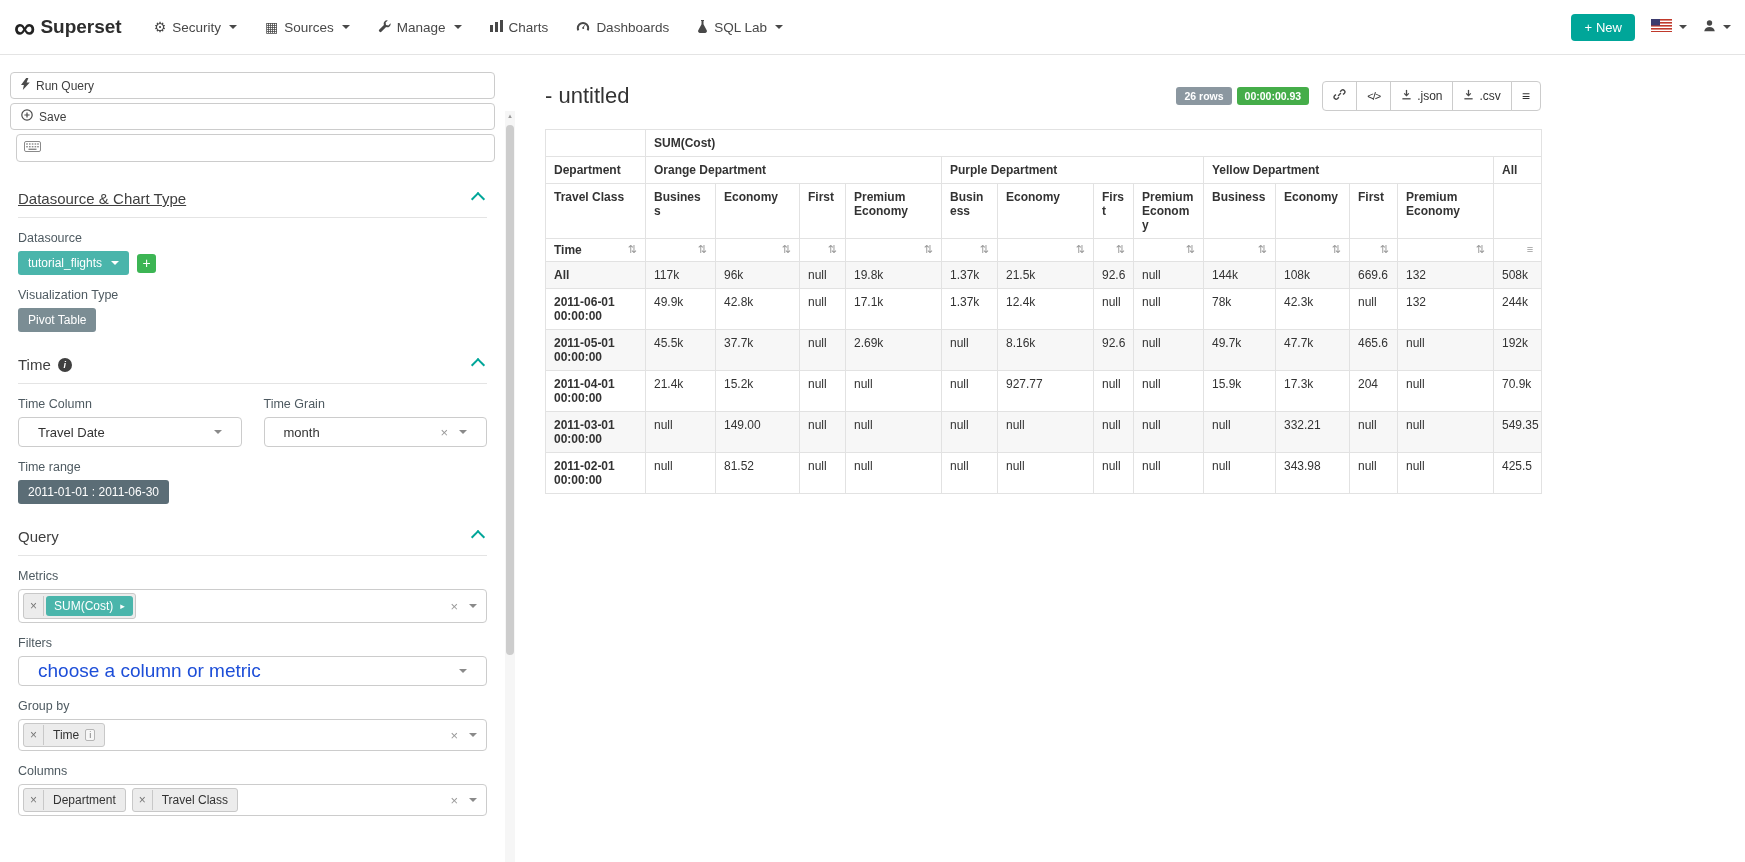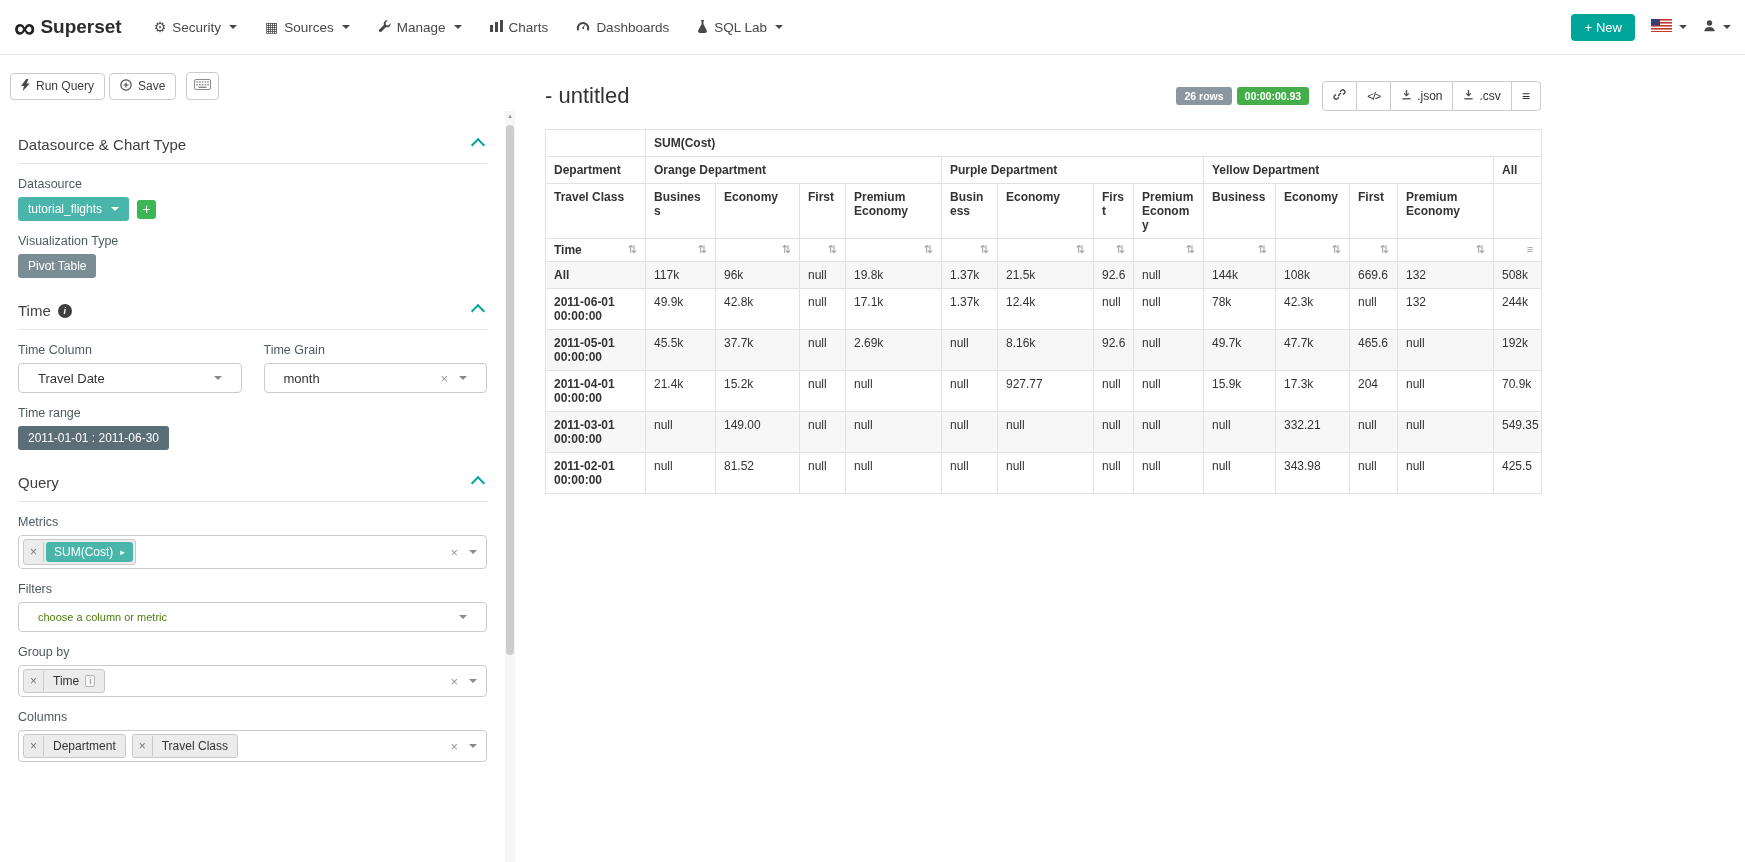--- a/index.html
+++ b/index.html
@@ -23,43 +23,43 @@
   
   .main{display:flex;height:807px;}
   .left-panel{width:505px;box-sizing:border-box;flex:none;}
   .scroll-col{width:10px;flex:none;position:relative;}
   .scroll-track{position:absolute;top:56px;bottom:0;left:0;right:0;background:#f6f6f6;}
   .scroll-arrow{position:absolute;top:57px;left:0;width:10px;text-align:center;font-size:7px;color:#999;z-index:2;}
   .scroll-thumb{position:absolute;top:70px;left:1px;width:8px;height:530px;background:#cdcdcd;border-radius:4px;z-index:2;cursor:pointer;}
   .right-panel{flex:1;box-sizing:border-box;padding:26px 0 0 30px;background:#fff;}
 
   
-  .qtoolbar{padding:17px 10px 0;display:flex;align-items:center;gap:4px;}
+  .qtoolbar{padding:17px 10px 0;display:flex;gap:4px;flex-direction:column;}
   .btn{display:inline-flex;align-items:center;gap:6px;background:#fff;border:1px solid #ccc;border-radius:4px;padding:5px 10px;font-size:12px;color:#404040;cursor:pointer;font-family:inherit;}
   .btn.kb{margin-left:6px;padding:6px 7px;}
   .tabbar{display:flex;align-items:flex-end;border-bottom:1px solid #d9d9d9;padding:0 0 0 8px;margin-top:15px;height:36px;box-sizing:border-box;}
   .tab{padding:8px 17px;font-size:13px;color:#484848;background:#fff;border:1px solid #d9d9d9;border-bottom:1px solid #fff;border-radius:4px 4px 0 0;margin-bottom:-1px;cursor:pointer;}
 
   
   .panel-content{padding:16px 18px 40px;}
   .section-title{display:flex;align-items:center;justify-content:space-between;font-size:15px;color:#3f3f3f;border-bottom:1px solid #e4e4e4;padding:8px 0 10px;margin-top:16px;cursor:pointer;}
-  .section:first-child .section-title{margin-top:12px;}
+  .section:first-child .section-title{margin-top:4px;text-decoration:underline;}
   .title-left{display:flex;align-items:center;}
   .chevron-up{display:inline-block;width:8px;height:8px;border-top:2px solid var(--accent,#00a699);border-right:2px solid var(--accent,#00a699);transform:rotate(-45deg);margin-right:4px;}
   .info-badge{width:14px;height:14px;background:#3f3f3f;color:#fff;border-radius:50%;display:inline-flex;align-items:center;justify-content:center;font-size:9px;font-weight:bold;margin-left:7px;font-style:italic;}
   .ctrl-label{font-size:12.5px;color:#4e5a61;margin:13px 0 6px;}
   .ctrl-row{display:flex;align-items:center;}
   .label-btn{border:none;color:#fff;font-size:12px;padding:5px 10px;border-radius:3px;display:inline-flex;align-items:center;gap:7px;cursor:pointer;font-family:inherit;}
   .label-btn.teal{background:var(--ds-teal,#4ab5ab);}
   .label-btn.gray{background:var(--viz-gray,#7b8d94);}
   .label-btn.dark{background:var(--range-dark,#5b6d76);}
   .plus-sq{width:19px;height:19px;background:var(--add-green,#3cb554);color:#fff;border:none;border-radius:3px;font-size:14px;line-height:1;margin-left:8px;cursor:pointer;display:inline-flex;align-items:center;justify-content:center;font-family:inherit;}
   .select{border:1px solid #ccc;border-radius:4px;background:#fff;min-height:30px;box-sizing:border-box;display:flex;align-items:center;padding:2px 19px;cursor:pointer;}
   .sel-value{font-size:13px;color:#333;}
-  .sel-placeholder{font-size:11px;color:#4d7c0f;}
+  .sel-placeholder{font-size:19px;color:#1d4ed8;}
   .sel-icons{display:flex;align-items:center;gap:9px;margin-left:auto;}
   .clear-x{color:#999;font-size:13px;cursor:pointer;line-height:1;}
   .two-col{display:flex;gap:22px;}
   .two-col .col{flex:1;}
   .select.tokens{padding:3px 9px 3px 4px;min-height:32px;}
   .token{display:inline-flex;align-items:center;background:#ececec;border:1px solid #c8c8c8;border-radius:3px;font-size:12px;color:#333;margin-right:6px;overflow:hidden;}
   .tok-x{padding:4px 6px;border-right:1px solid #c8c8c8;color:#777;cursor:pointer;font-size:12px;line-height:1;}
   .tok-label{padding:4px 9px;display:inline-flex;align-items:center;}
   .tok-info{font-size:9px;color:#777;border:1px solid #b5b5b5;background:#f7f7f7;padding:0 3px;margin-left:6px;border-radius:2px;}
   .metric-pill{background:var(--ds-teal,#4ab5ab);color:#fff;margin:2px;padding:3px 8px;border-radius:3px;display:inline-flex;align-items:center;gap:7px;font-size:12px;}

